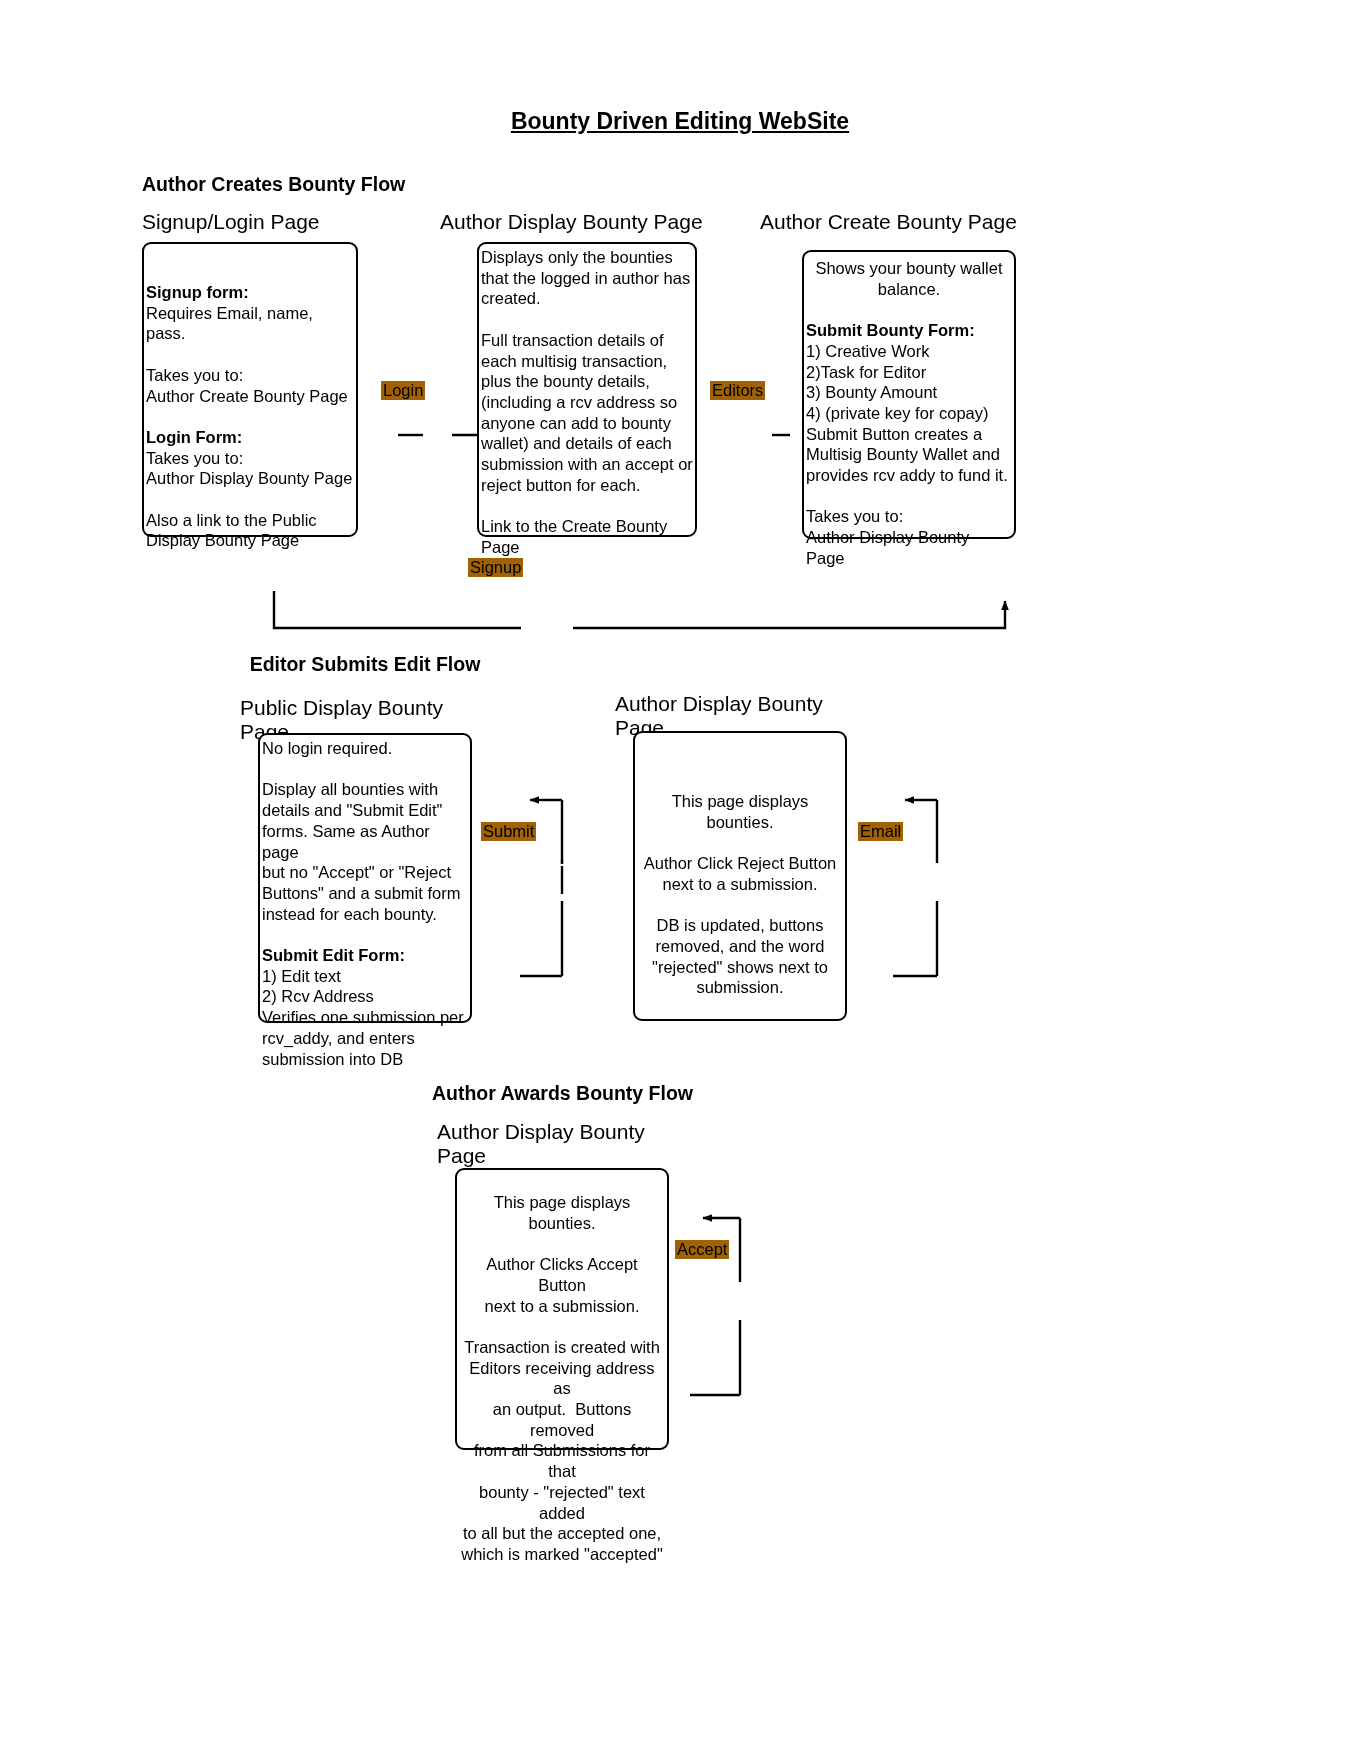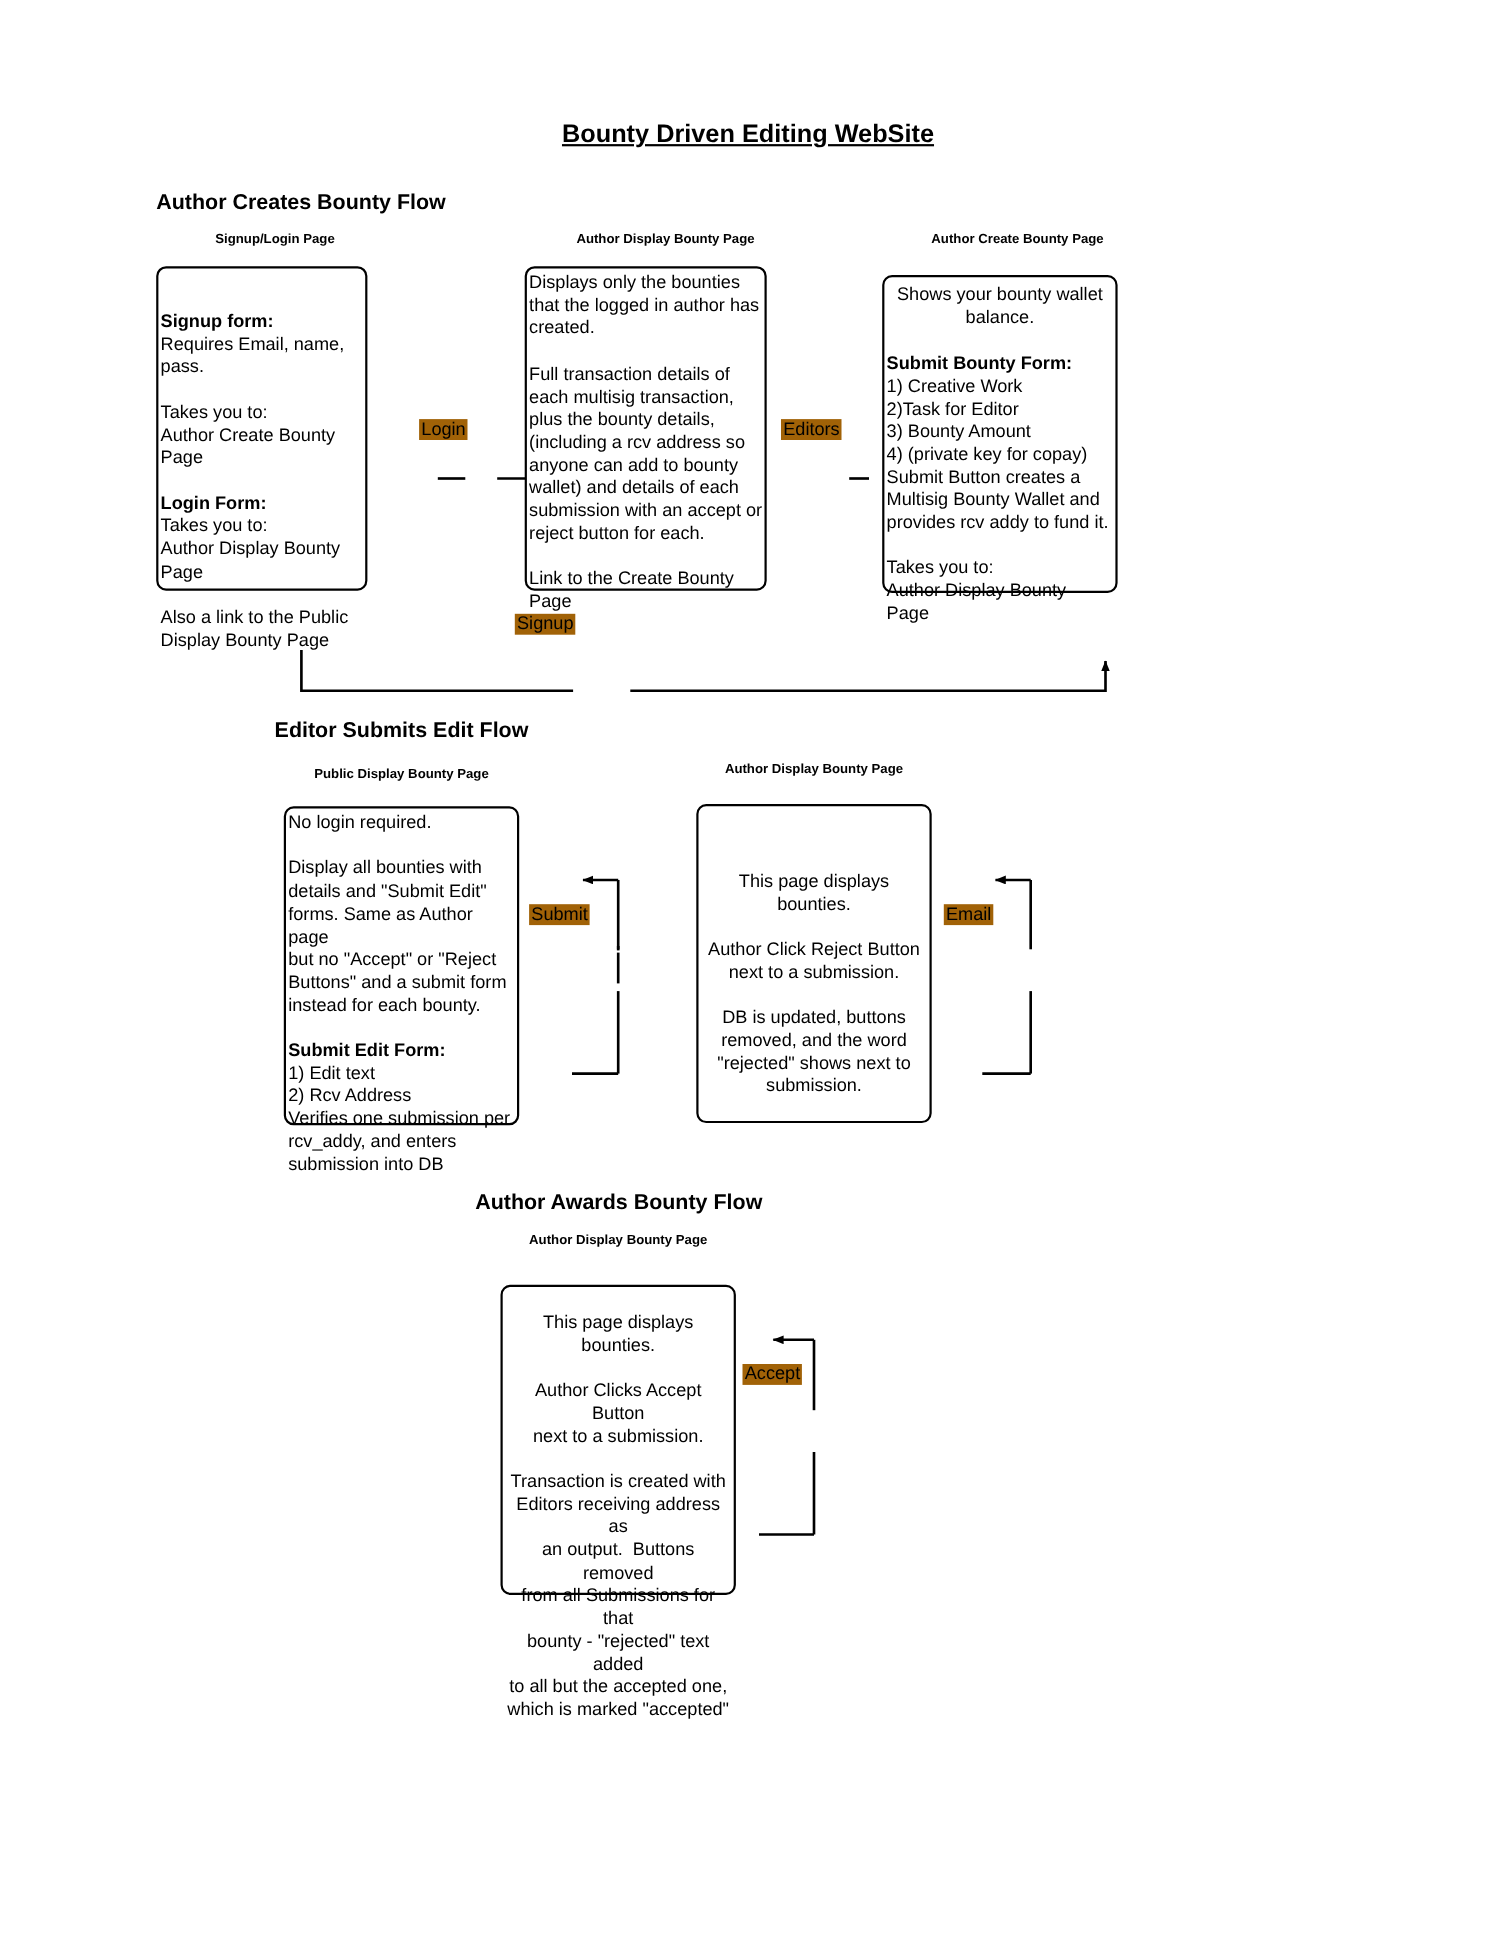--- a/index.html
+++ b/index.html
@@ -30,23 +30,22 @@
   .section-title {
     position: absolute;
     font-size: 19.5px;
     font-weight: bold;
     text-align: center;
     line-height: 1.32;
   }
 
   .node-caption {
     position: absolute;
-    font-size: 12px;
-    text-align: center;
-    font-weight: bold;
+    font-size: 21px;
+    font-weight: normal;
   }
 
   .box {
     position: absolute;
     border: 2.2px solid #000;
     background: #fff;
     border-radius: 9px;
     font-size: 16.5px;
     line-height: 1.255;
     overflow: visible;
@@ -130,21 +129,21 @@
       <path d="M690,1395 L740,1395" stroke="#000" stroke-width="2.4" fill="none"></path>
       <path d="M740,1218 L740,1282" stroke="#000" stroke-width="2.4" fill="none"></path>
       <line x1="740" y1="1218" x2="703" y2="1218" stroke="#000" stroke-width="2.4" marker-end="url(#arw)"></line>
     </g>
   </svg>
 
   <div class="section-title" style="left: 142px; top: 172px; width: 280px; text-align: left; white-space: pre-line;">Author Creates Bounty Flow</div>
 
   <div class="node-caption" style="left:142px; top:210px; width:216px;">Signup/Login Page</div>
 
-  <div class="box" style="left:142px; top:242px; width:192px; height:295px;">
+  <div class="box" style="left:142px; top:242px; width:216px; height:295px;">
     <div class="box-inner" style="padding:38px 4px 0 4px; text-align:left;"><div><b>Signup form:</b></div><div>Requires Email, name, pass.</div><div style="font-size: 16.5px;">&nbsp;</div><div>Takes you to:</div><div>Author Create Bounty Page</div><div style="font-size: 16.5px;">&nbsp;</div><div><b>Login Form:</b></div><div>Takes you to:</div><div>Author Display Bounty Page</div><div style="font-size: 16.5px;">&nbsp;</div><div>Also a link to the Public</div><div>Display Bounty Page</div></div>
   </div>
 
   <div class="node-caption" style="left:440px; top:210px; width:330px;">Author Display Bounty Page</div>
 
   <div class="box" style="left:477px; top:242px; width:220px; height:295px;">
     <div class="box-inner" style="padding:3px 4px 0 4px; text-align:left;"><div>Displays only the bounties</div><div>that the logged in author has</div><div>created.</div><div style="font-size: 16.5px;">&nbsp;</div><div>Full transaction details of</div><div>each multisig transaction,</div><div>plus the bounty details,</div><div>(including a rcv address so</div><div>anyone can add to bounty</div><div>wallet) and details of each</div><div>submission with an accept or</div><div>reject button for each.</div><div style="font-size: 16.5px;">&nbsp;</div><div>Link to the Create Bounty</div><div>Page</div></div>
   </div>
 
   <div class="node-caption" style="left:760px; top:210px; width:330px;">Author Create Bounty Page</div>

